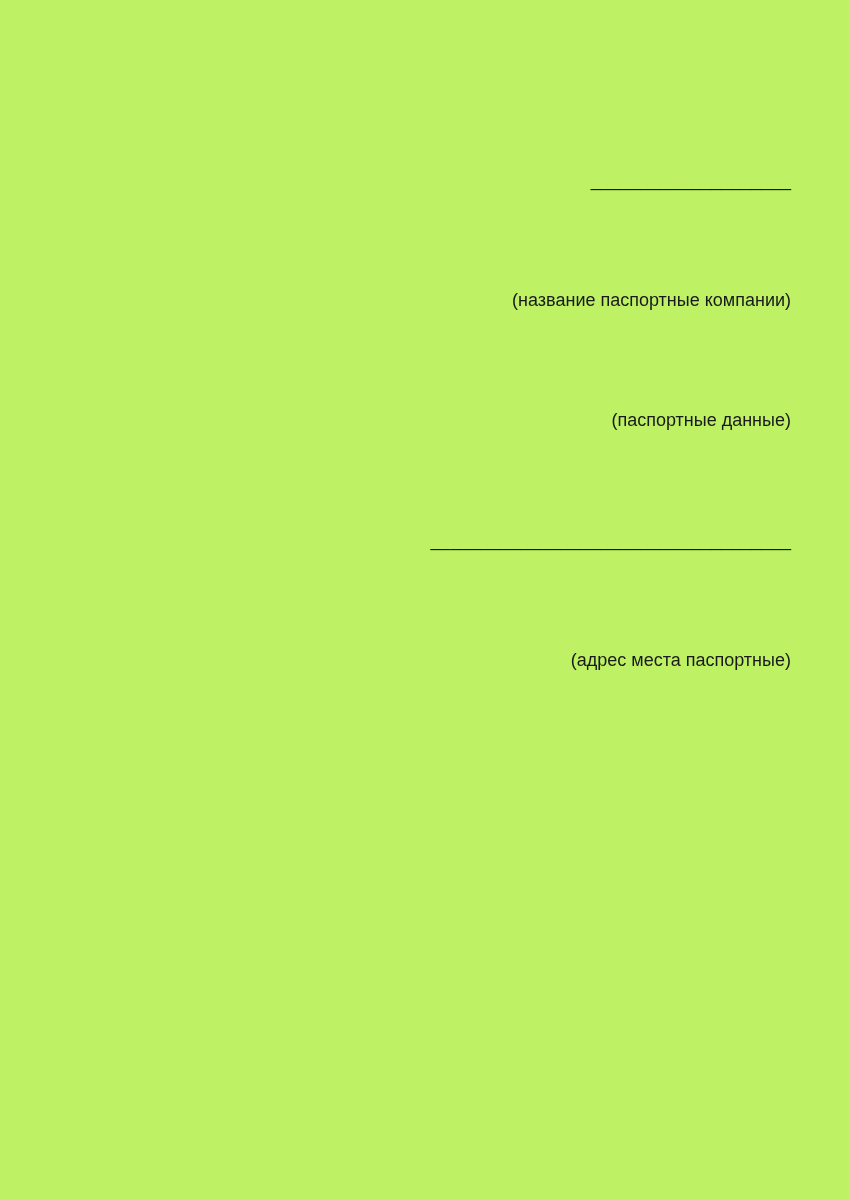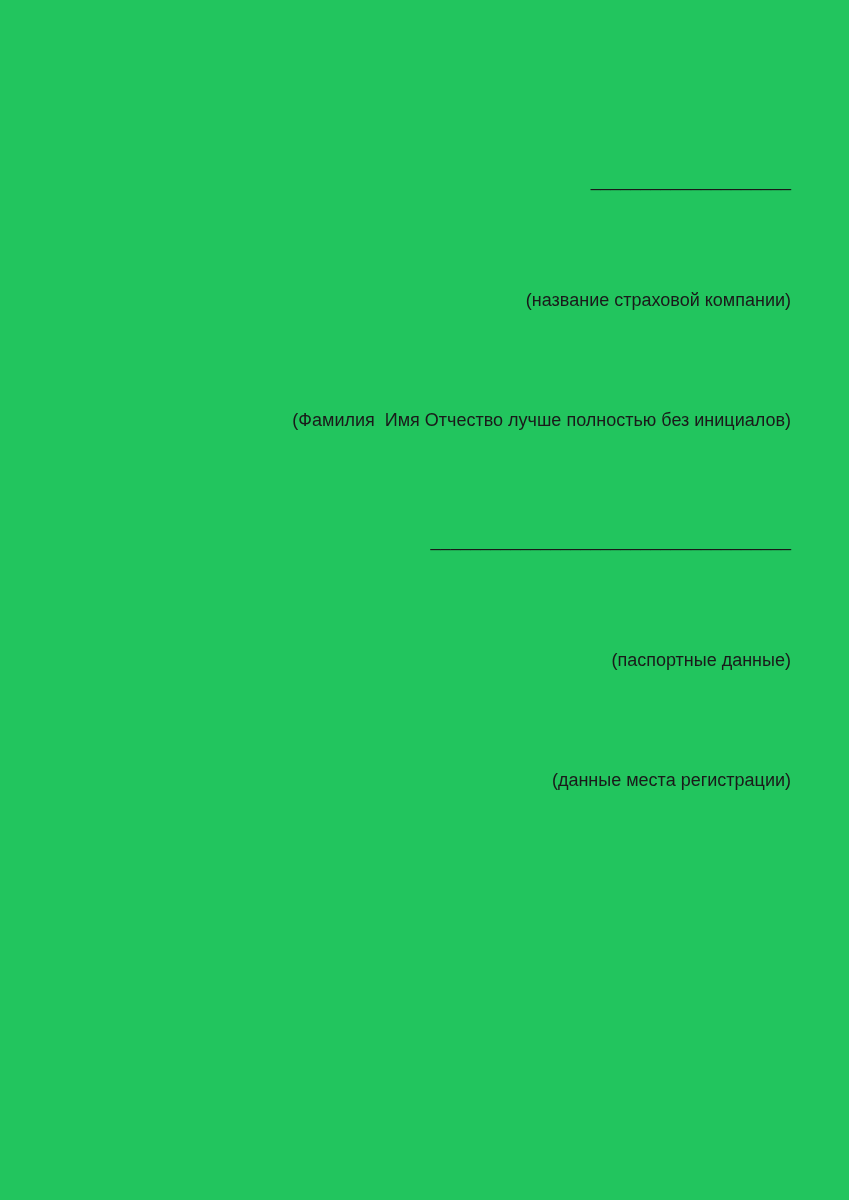--- a/index.html
+++ b/index.html
@@ -5,21 +5,21 @@
   html, body {
     margin: 0;
     padding: 0;
     background: #ffffff;
   }
   .page {
     position: relative;
     width: 849px;
     height: 1200px;
     margin: 0 auto;
-    background: #22c55e;
+    background: #bef264;
     box-sizing: border-box;
     padding: 80px 58px 0 120px;
     font-family: "Liberation Sans", "DejaVu Sans", sans-serif;
     color: #1a1a1a;
   }
   .recipient-block {
     text-align: right;
     font-size: 18px;
     line-height: 40px;
     white-space: pre-wrap;
@@ -28,20 +28,19 @@
     margin: 0;
   }
 </style>
 </head>
 <body>
 
 <div class="page">
 
   <div class="recipient-block">
     <div class="hline">____________________</div>
-    <div class="hline">(название страховой компании)</div>
-    <div class="hline">(Фамилия  Имя Отчество лучше полностью без инициалов)</div>
+    <div class="hline">(название паспортные компании)</div>
+    <div class="hline">(паспортные данные)</div>
     <div class="hline">____________________________________</div>
-    <div class="hline">(паспортные данные)</div>
-    <div class="hline">(данные места регистрации)</div>
+    <div class="hline">(адрес места паспортные)</div>
   </div>
 
 </div>
 
 </body></html>

